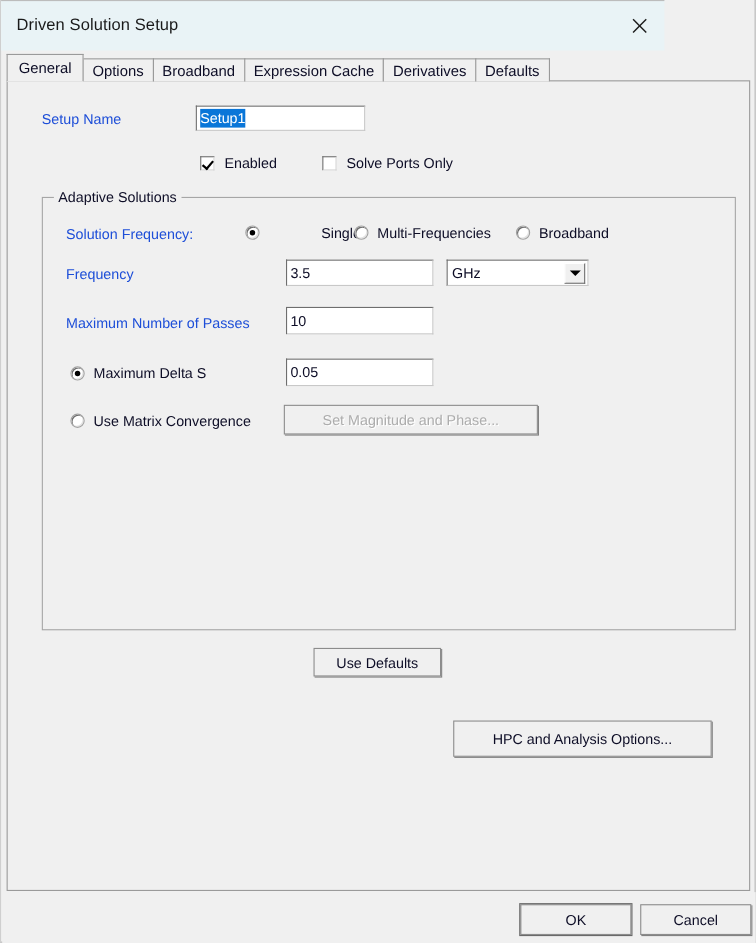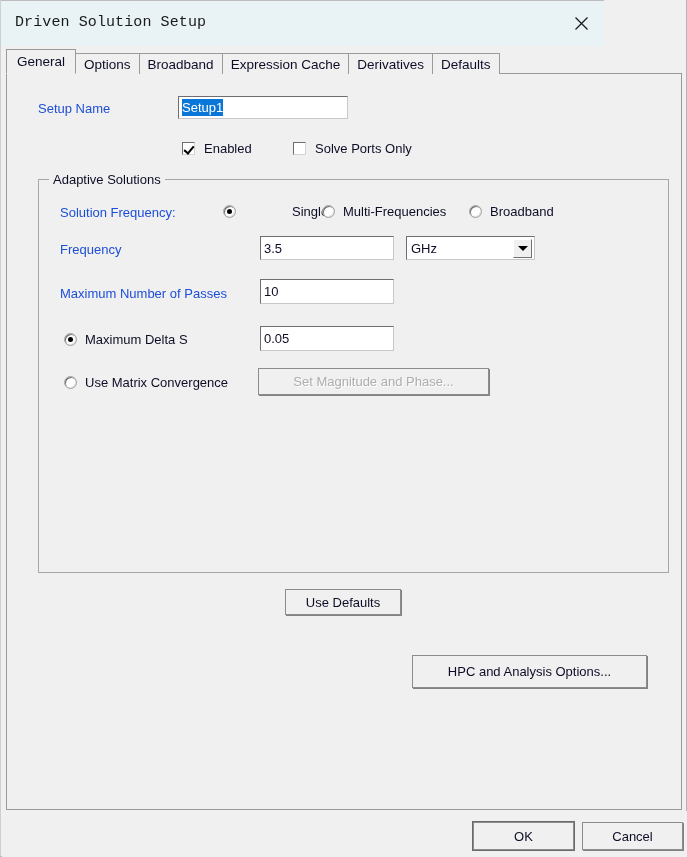--- a/index.html
+++ b/index.html
@@ -31,21 +31,20 @@
   }
 
   
   #titlebar {
     position: absolute;
     left: 0; top: 0;
     width: 603px;
     height: 45px;
     background: #e9f3f6;
     border-top: 1px solid #bcbcbc;
-    font-family: Liberation Mono, monospace;
   }
   #titlebar .title-text {
     position: absolute;
     left: 14px;
     top: 13px;
     font-size: 15px;
     color: #1a1a1a;
     letter-spacing: 0.1px;
     white-space: nowrap;
   }
@@ -341,21 +340,21 @@
     <div class="tab">Options</div>
     <div class="tab">Broadband</div>
     <div class="tab">Expression Cache</div>
     <div class="tab">Derivatives</div>
     <div class="tab">Defaults</div>
   </div>
 
   <div style="position:absolute;left:0;top:0;width:687px;height:857px;z-index:3;pointer-events:none;">
 
     <div class="lbl" style="left:37px; top:101px; pointer-events:auto;">Setup Name</div>
-    <div class="textbox" style="left:177px; top:96px; width:170px; height:23px; pointer-events:auto;">
+    <div class="textbox" style="left:177px; top:96px; width:154px; height:23px; pointer-events:auto;">
       <span class="sel">Setup1</span>
     </div>
 
     <div class="checkbox-wrap" style="left:181px; top:141px; pointer-events:auto;">
       <span class="cbox checked"></span>
       <span class="cb-label">Enabled</span>
     </div>
 
     <div class="checkbox-wrap" style="left:292px; top:141px; pointer-events:auto;">
       <span class="cbox"></span>

